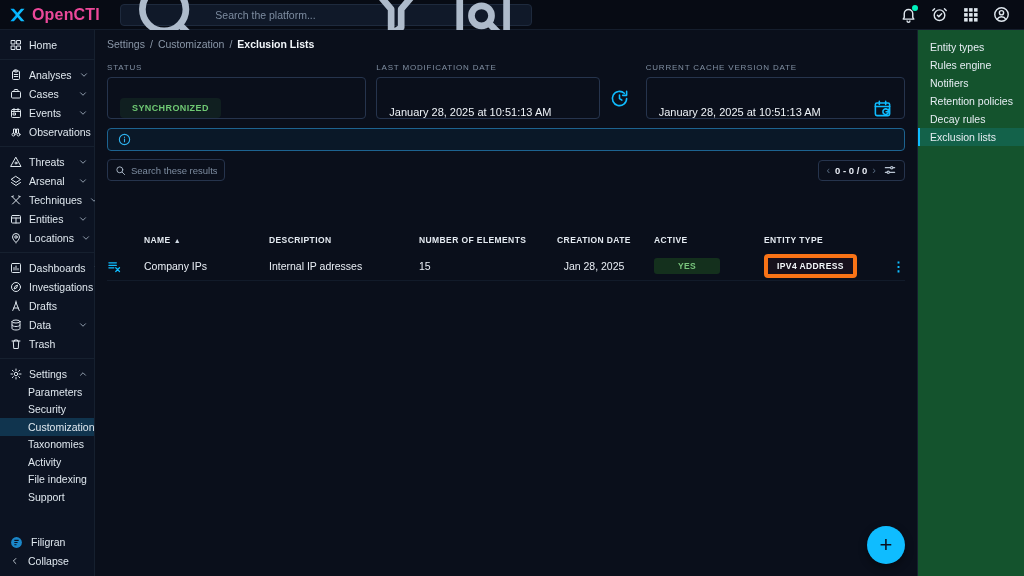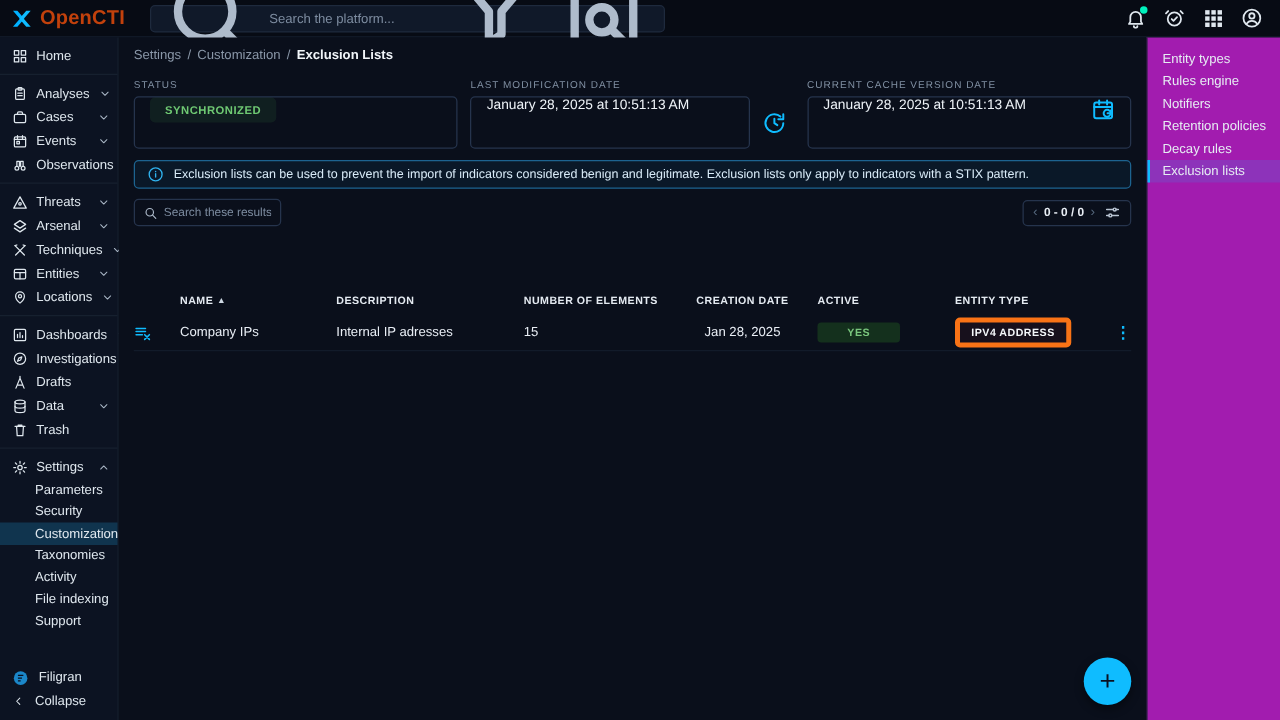--- a/index.html
+++ b/index.html
@@ -5,21 +5,21 @@
   * { margin:0; padding:0; box-sizing:border-box; }
   html,body { width:1024px; height:576px; overflow:hidden; background:#070b14;
     font-family:"Liberation Sans", sans-serif; color:#e9eef5; }
   .app { width:1024px; height:576px; display:flex; flex-direction:column; }
 
   
   .topbar { height:30px; background:#070b14; border-bottom:1px solid #151e2d;
     display:flex; align-items:center; flex:0 0 30px; }
   .logo { display:flex; align-items:center; gap:5px; padding-left:8px; width:100px; cursor:pointer; }
   .logo svg { width:20px; height:20px; }
-  .logo span { color:#c2410c; font-size:16px; font-weight:700; letter-spacing:.2px; }
+  .logo span { color:#ec4899; font-size:16px; font-weight:700; letter-spacing:.2px; }
   .gsearch { margin-left:20px; width:412px; height:22px; background:#101929;
     border:1px solid #1e2a3d; border-radius:4px; display:flex; align-items:center; padding:0 8px; gap:6px; }
   .gsearch input { flex:1; background:transparent; border:none; outline:none;
     color:#cfd9e4; font-size:10.5px; font-family:inherit; }
   .gsearch input::placeholder { color:#7d8ca0; }
   .icn { stroke:#dfe7ee; fill:none; stroke-width:2; stroke-linecap:round; stroke-linejoin:round; }
   .gsearch .icn { stroke:#aebbcb; }
   .topbar-right { margin-left:auto; display:flex; align-items:center; gap:14px; padding-right:14px; }
   .tb-ic { position:relative; width:17px; height:17px; cursor:pointer; }
   .tb-ic svg { width:17px; height:17px; }
@@ -48,21 +48,21 @@
   
   .content { flex:1; position:relative; padding:6px 12px 0 12px; background:#0a0f1b; min-width:0; }
   .breadcrumb { font-size:10.5px; color:#8a97a8; display:flex; gap:5px; margin-top:2px; }
   .breadcrumb .crumb { cursor:pointer; }
   .breadcrumb .current { color:#f2f6fa; font-weight:700; cursor:default; }
 
   .fields-row { display:flex; gap:10px; margin-top:13px; }
   .field-group { flex:1; min-width:0; }
   .field-label { font-size:8px; letter-spacing:.8px; color:#8190a3; text-transform:uppercase; margin-bottom:5px; }
   .field-box { height:42px; border:1px solid #26344d; border-radius:4px;
-    display:flex; align-items:flex-start; padding:0 12px; font-size:11px; color:#eef3f8; }
+    display:flex; align-items:flex-end; padding:0 12px; font-size:11px; color:#eef3f8; }
   .field-flex { display:flex; align-items:center; gap:4px; }
   .field-flex .field-box { flex:1; }
   .icon-btn { width:32px; height:42px; display:flex; align-items:center; justify-content:center; cursor:pointer; }
   .icon-btn svg, .field-adorn svg { width:19px; height:19px; stroke:#0fbcff; }
   .field-adorn { margin-left:auto; display:flex; cursor:pointer; }
   .chip-sync { font-size:9px; font-weight:700; letter-spacing:.4px; color:#6fc973;
     background:rgba(76,175,80,.10); border-radius:4px; padding:5px 12px; }
 
   .banner { margin-top:9px; border:1px solid #1d6390; border-radius:4px; background:rgba(15,108,160,.10);
     display:flex; align-items:center; gap:8px; padding:4px 10px; height:23px; }
@@ -103,21 +103,21 @@
     background:#14301d; border-radius:3px; padding:3px 0; width:66px; text-align:center; letter-spacing:.4px; }
   .chip-entity { display:inline-block; font-size:8.5px; font-weight:700; color:#f4f7fa;
     border:4px solid #f97316; background:rgba(198,40,40,.07); border-radius:4px; padding:3px 9px; letter-spacing:.4px; }
   .dots { color:#0fbcff; font-size:13px; font-weight:700; cursor:pointer; line-height:1; }
 
   .fab { position:absolute; right:12px; bottom:12px; width:38px; height:38px; border-radius:50%;
     background:#0fbcff; color:#0a1020; display:flex; align-items:center; justify-content:center;
     font-size:22px; font-weight:400; cursor:pointer; box-shadow:0 3px 8px rgba(0,0,0,.45); }
 
   
-  .rightbar { width:107px; background:#a21caf; border-left:1px solid #16202f;
+  .rightbar { width:107px; background:#14532d; border-left:1px solid #16202f;
     padding-top:8px; font-size:10.5px; }
   .rb-item { height:18px; display:flex; align-items:center; padding-left:12px;
     color:#e6edf3; cursor:pointer; white-space:nowrap; }
   .rb-item.selected { background:rgba(15,188,255,.14); border-left:2px solid #0fbcff; padding-left:10px; }
 </style>
 </head>
 <body>
 
 <div class="app">
 
@@ -429,21 +429,20 @@
           </div>
         </div>
       </div>
 
       <div class="banner">
         <svg class="icn" viewBox="0 0 24 24">
           <circle cx="12" cy="12" r="9.5"></circle>
             <path d="M12 11v5"></path>
             <path d="M12 7.5v.5"></path>
         </svg>
-        <span>Exclusion lists can be used to prevent the import of indicators considered benign and legitimate. Exclusion lists only apply to indicators with a STIX pattern.</span>
       </div>
 
       <div class="toolbar">
         <div class="rsearch">
           <svg class="icn" viewBox="0 0 24 24">
             <circle cx="10.5" cy="10.5" r="6.5"></circle>
               <path d="M15.5 15.5L21 21"></path>
           </svg>
           <input placeholder="Search these results..." style="">
         </div>

